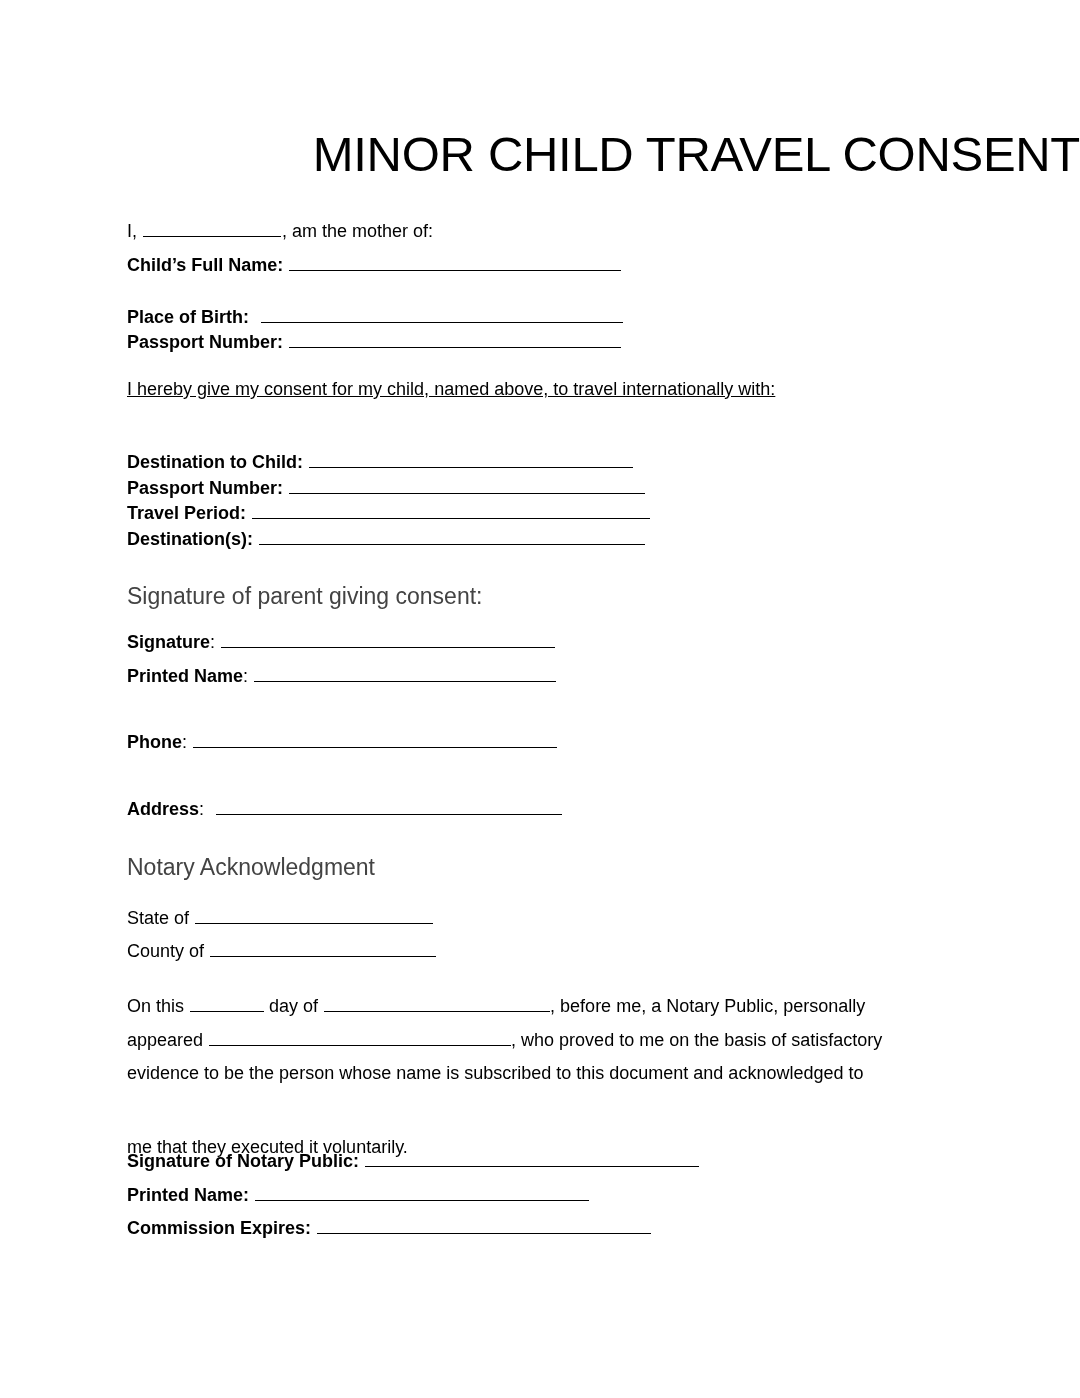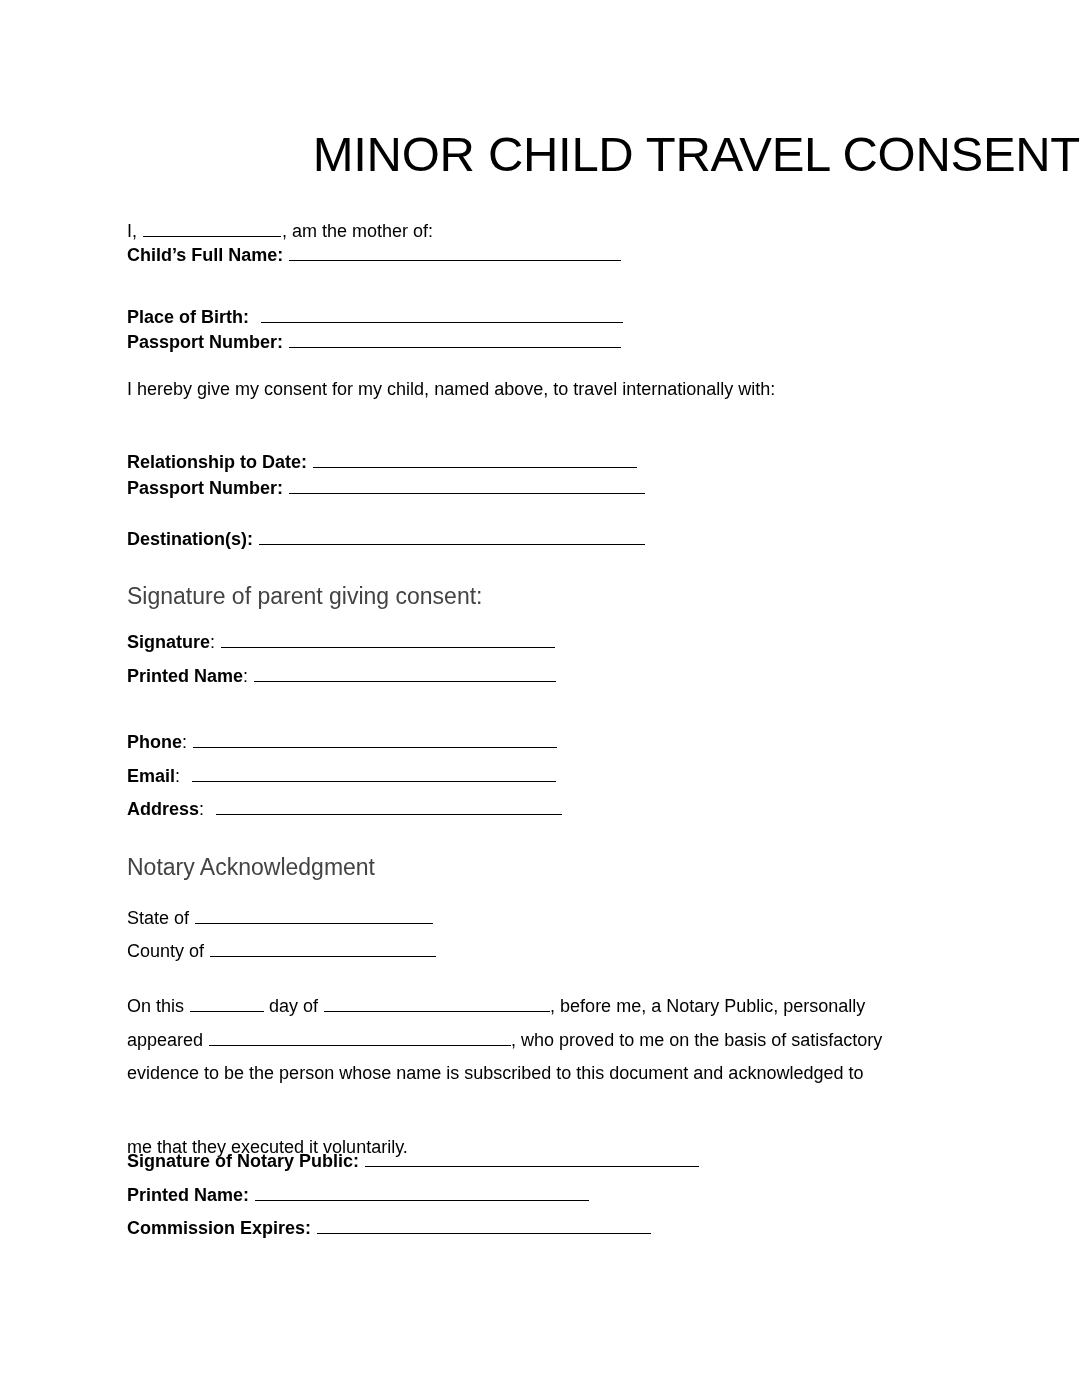--- a/index.html
+++ b/index.html
@@ -18,55 +18,55 @@
 <body>
 
 <div class="page">
 
   <div class="title">MINOR CHILD TRAVEL CONSENT</div>
 
   <div class="line" style="top:220px;">
     <span>I,</span><span class="blank nm" style="width:138px;margin-left:6px;"></span><span>, am the mother of:</span>
   </div>
 
-  <div class="line b" style="top:244px;text-align:right;">
+  <div class="line b" style="top:254px;text-align:right;">
     <span>Child’s Full Name:</span><span class="blank" style="width:332px;"></span>
   </div>
   <div class="line b" style="top:306px;">
     <span>Place of Birth:</span><span class="blank" style="width:362px;margin-left:12px;"></span>
   </div>
   <div class="line b" style="top:331px;">
     <span>Passport Number:</span><span class="blank" style="width:332px;"></span>
   </div>
 
-  <div class="line" style="top:378px;">I hereby give my consent for my child, named above, to travel internationally with:</div>
+  <div class="line" style="top:378px;text-decoration:underline;">I hereby give my consent for my child, named above, to travel internationally with:</div>
 
   <div class="line b" style="top:451px;">
-    <span>Relationship to Date:</span><span class="blank" style="width:324px;"></span>
+    <span>Destination to Child:</span><span class="blank" style="width:324px;"></span>
   </div>
   <div class="line b" style="top:477px;">
     <span>Passport Number:</span><span class="blank" style="width:356px;"></span>
+  </div>
+  <div class="line b" style="top:502px;">
+    <span>Travel Period:</span><span class="blank" style="width:398px;"></span>
   </div>
   <div class="line b" style="top:528px;">
     <span>Destination(s):</span><span class="blank" style="width:386px;"></span>
   </div>
 
   <div class="heading" style="top:582px;">Signature of parent giving consent:</div>
 
   <div class="line" style="top:631px;">
     <span class="b">Signature</span><span>:</span><span class="blank" style="width:334px;"></span>
   </div>
   <div class="line" style="top:665px;">
     <span class="b">Printed Name</span><span>:</span><span class="blank" style="width:302px;"></span>
   </div>
   <div class="line" style="top:731px;">
     <span class="b">Phone</span><span>:</span><span class="blank" style="width:364px;"></span>
-  </div>
-  <div class="line" style="top:765px;">
-    <span class="b">Email</span><span>:</span><span class="blank" style="width:364px;margin-left:12px;"></span>
   </div>
   <div class="line" style="top:798px;">
     <span class="b">Address</span><span>:</span><span class="blank" style="width:346px;margin-left:12px;"></span>
   </div>
 
   <div class="heading" style="top:853px;">Notary Acknowledgment</div>
 
   <div class="line" style="top:907px;">
     <span>State of</span><span class="blank" style="width:238px;"></span>
   </div>

